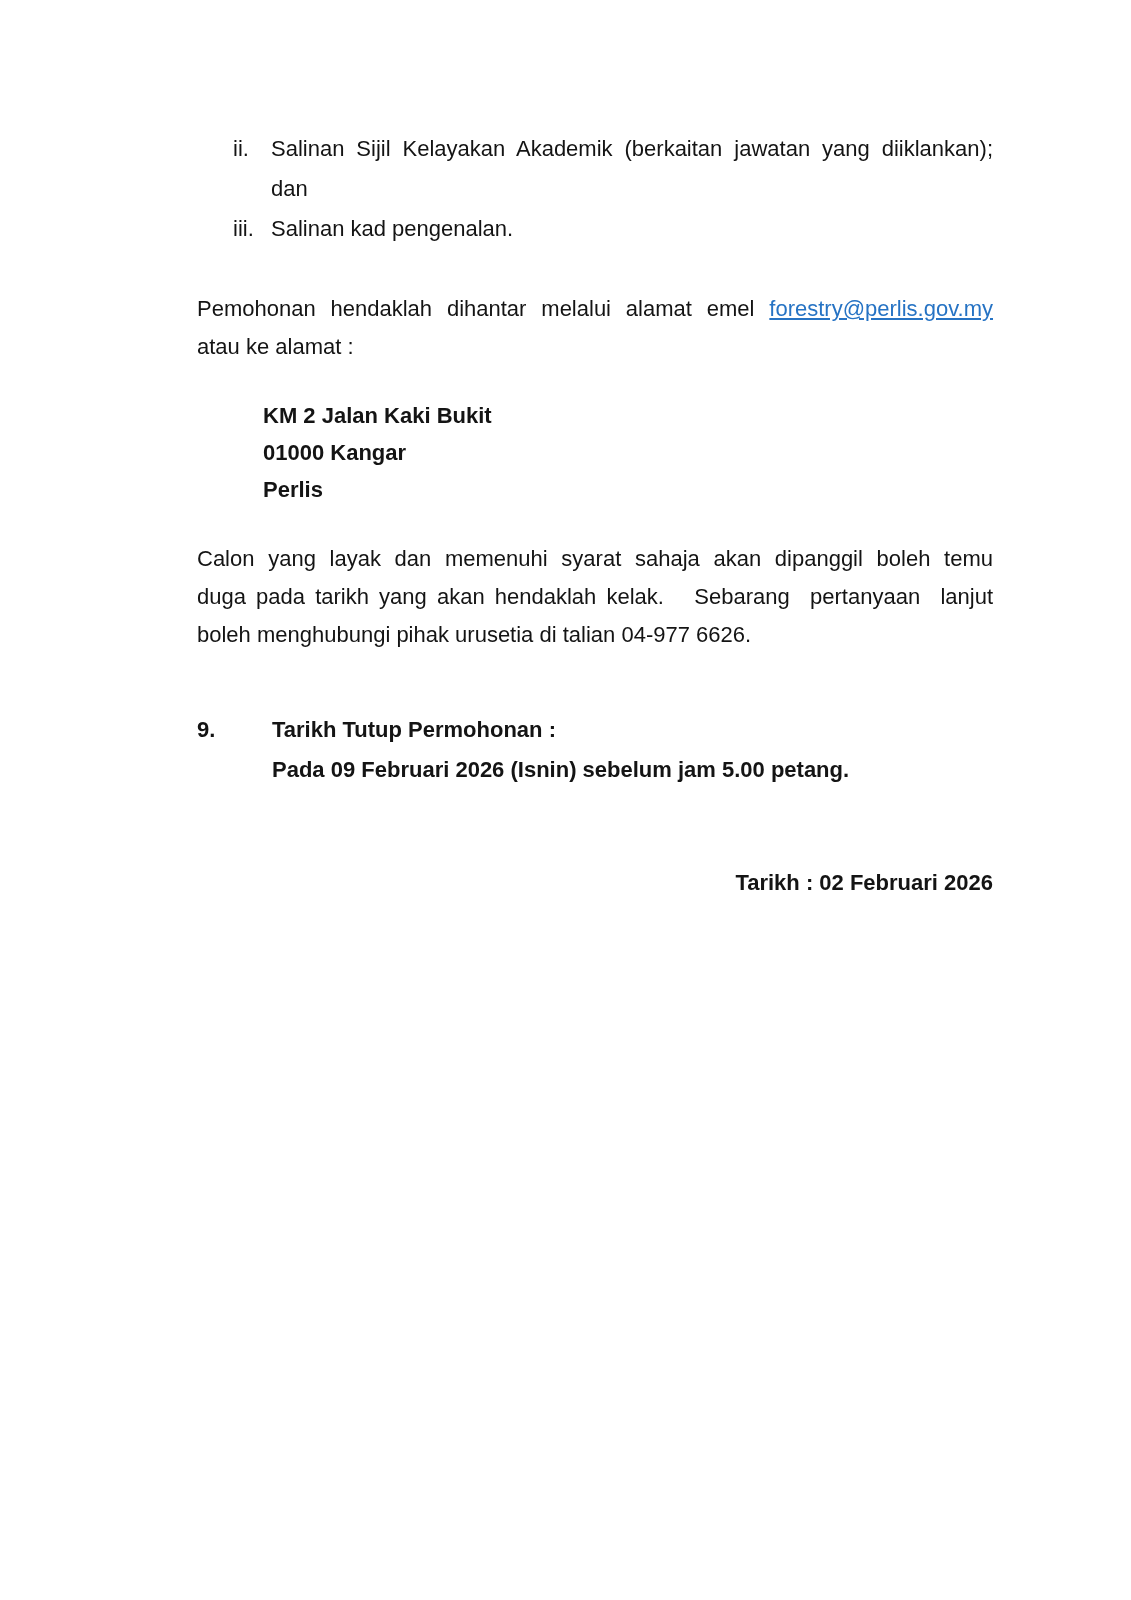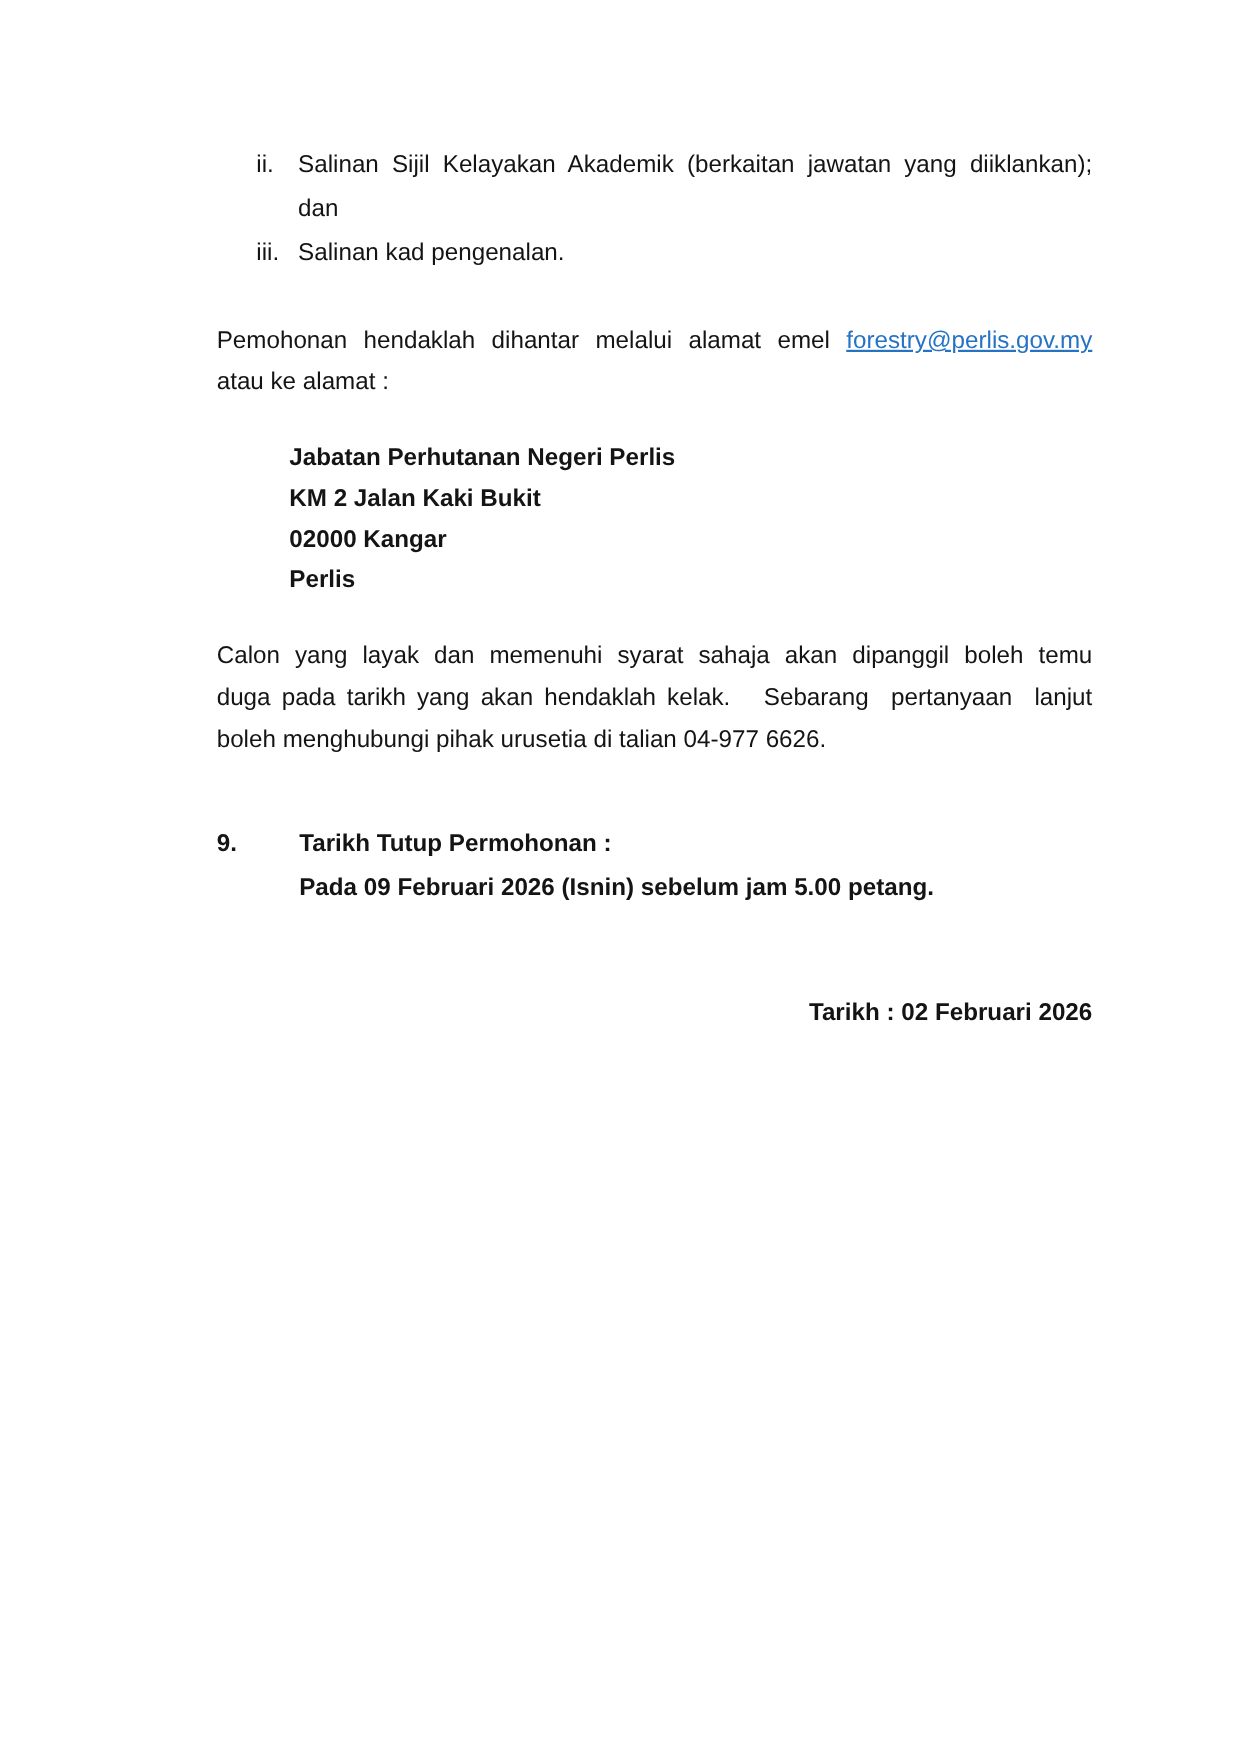--- a/index.html
+++ b/index.html
@@ -75,23 +75,22 @@
       </span>
     </div>
   </div>
 
   <div class="para para-email">
     <div class="jline"><span>Pemohonan hendaklah dihantar melalui alamat emel </span><a class="email-link" href="#">forestry@perlis.gov.my</a></div>
     <div class="nline">atau ke alamat :</div>
   </div>
 
   <div class="address">
-    <span class="nline">Jabatan Perhutanan Negeri Perlis</span>
     <span class="nline">KM 2 Jalan Kaki Bukit</span>
-    <span class="nline">02000 Kangar</span>
+    <span class="nline">01000 Kangar</span>
     <span class="nline">Perlis</span>
   </div>
 
   <div class="para para-calon">
     <div class="jline">Calon yang layak dan memenuhi syarat sahaja akan dipanggil boleh temu</div>
     <div class="jline">duga pada tarikh yang akan hendaklah kelak.   Sebarang  pertanyaan  lanjut</div>
     <div class="nline">boleh menghubungi pihak urusetia di talian 04-977 6626.</div>
   </div>
 
   <div class="item9">

